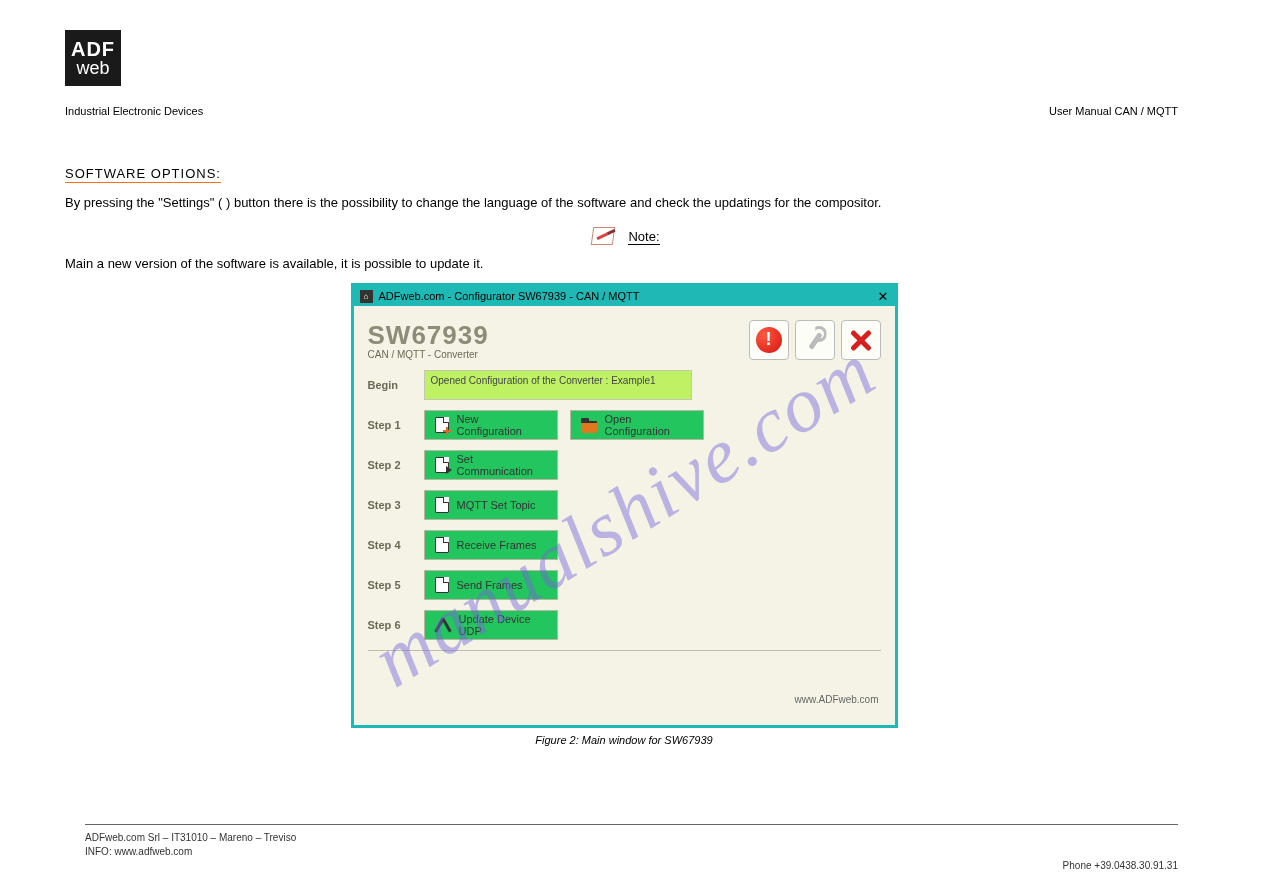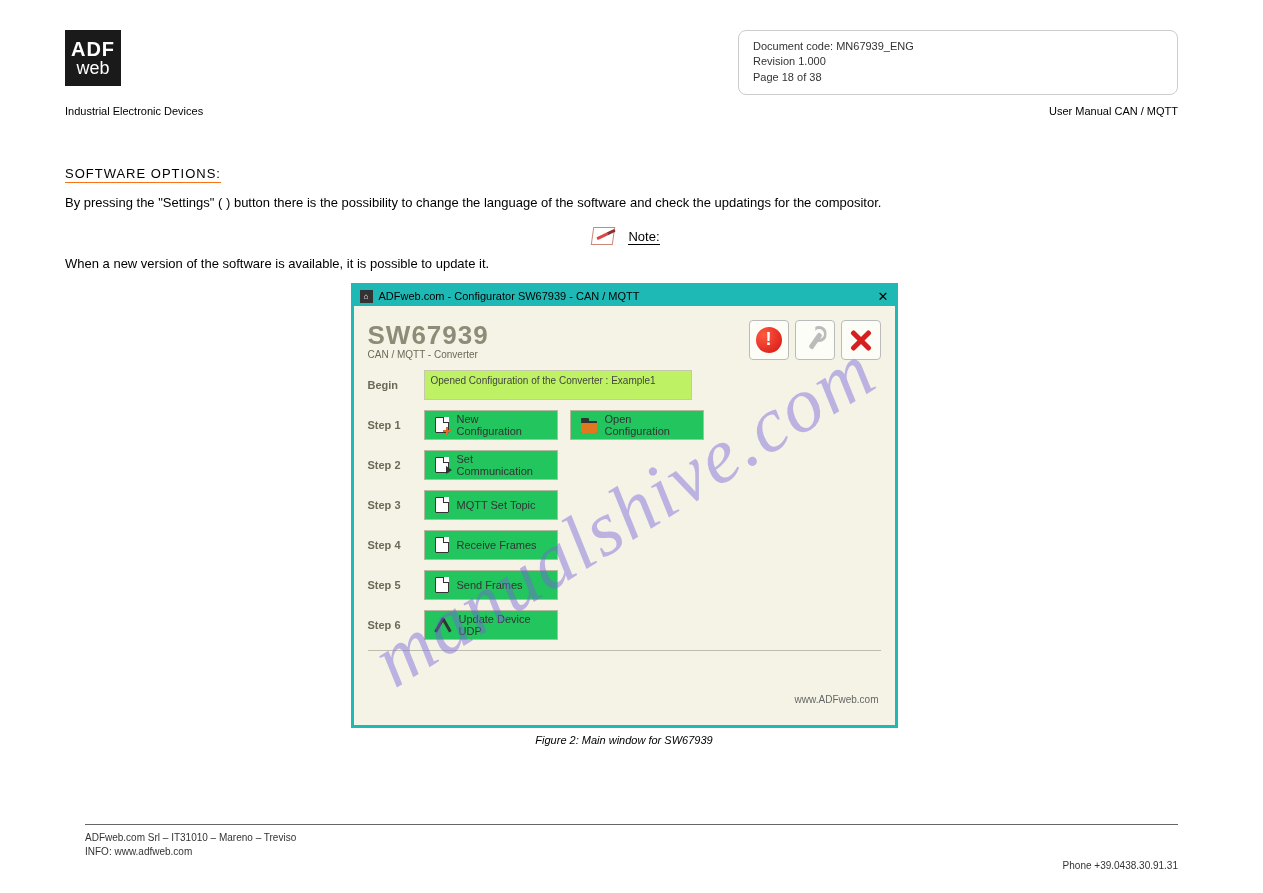--- a/index.html
+++ b/index.html
@@ -206,41 +206,36 @@
 </head>
 <body>
 
 <div class="page">
 
   <div class="logo">
     <span class="top">ADF</span>
     <span class="bot">web</span>
   </div>
 
-  <div class="info-box">
-    <div>Document code: MN67939_ENG</div>
-    <div>Revision 1.000</div>
-    <div>Page 18 of 38</div>
-  </div>
 
   <div class="reader-line">Industrial Electronic Devices</div>
   <div class="top-right-text">User Manual CAN / MQTT</div>
 
   <div class="section">
     <div class="heading">SOFTWARE OPTIONS:</div>
     <p class="bodytext">By pressing the "Settings" (  ) button there is the possibility to change the language of the software and check the updatings for the compositor.</p>
 
     <div class="note-row">
       <div class="note-icon">
         <div class="paper"></div>
           <div class="pen"></div>
       </div>
       <span class="note-label">Note:</span>
     </div>
-    <p class="bodytext">When a new version of the software is available, it is possible to update it.</p>
+    <p class="bodytext">Main a new version of the software is available, it is possible to update it.</p>
 
     <div class="figure-wrap">
       <div class="watermark">manualshive.com</div>
 
       <div class="app-window">
         <div class="titlebar">
           <div class="titlebar-left">
             <span class="title-icon">⌂</span>
             <span>ADFweb.com - Configurator SW67939 - CAN / MQTT</span>
           </div>

